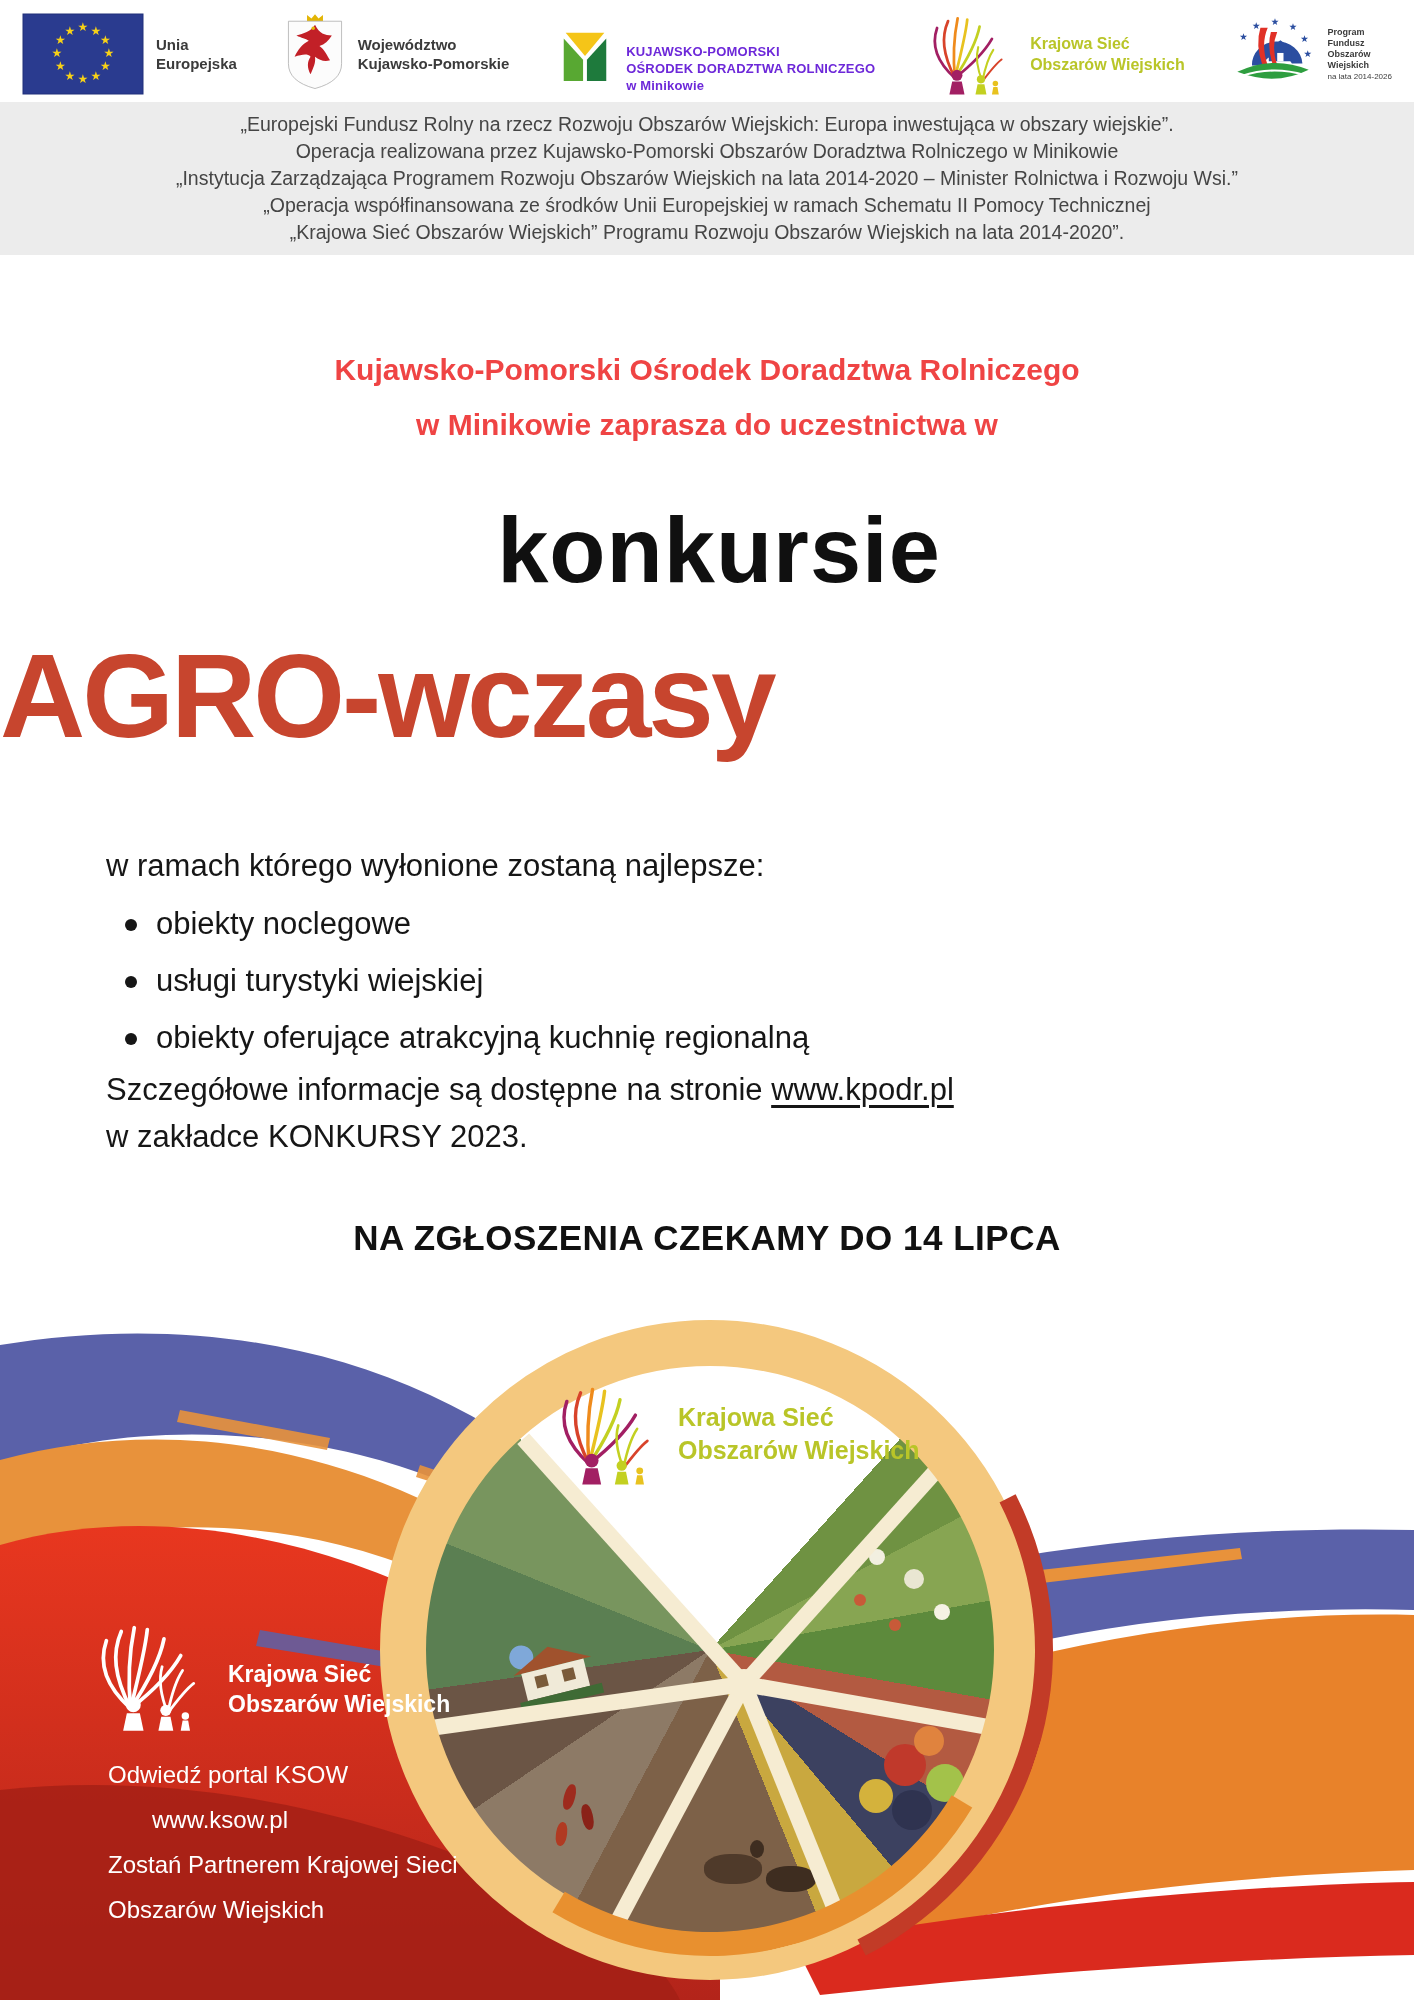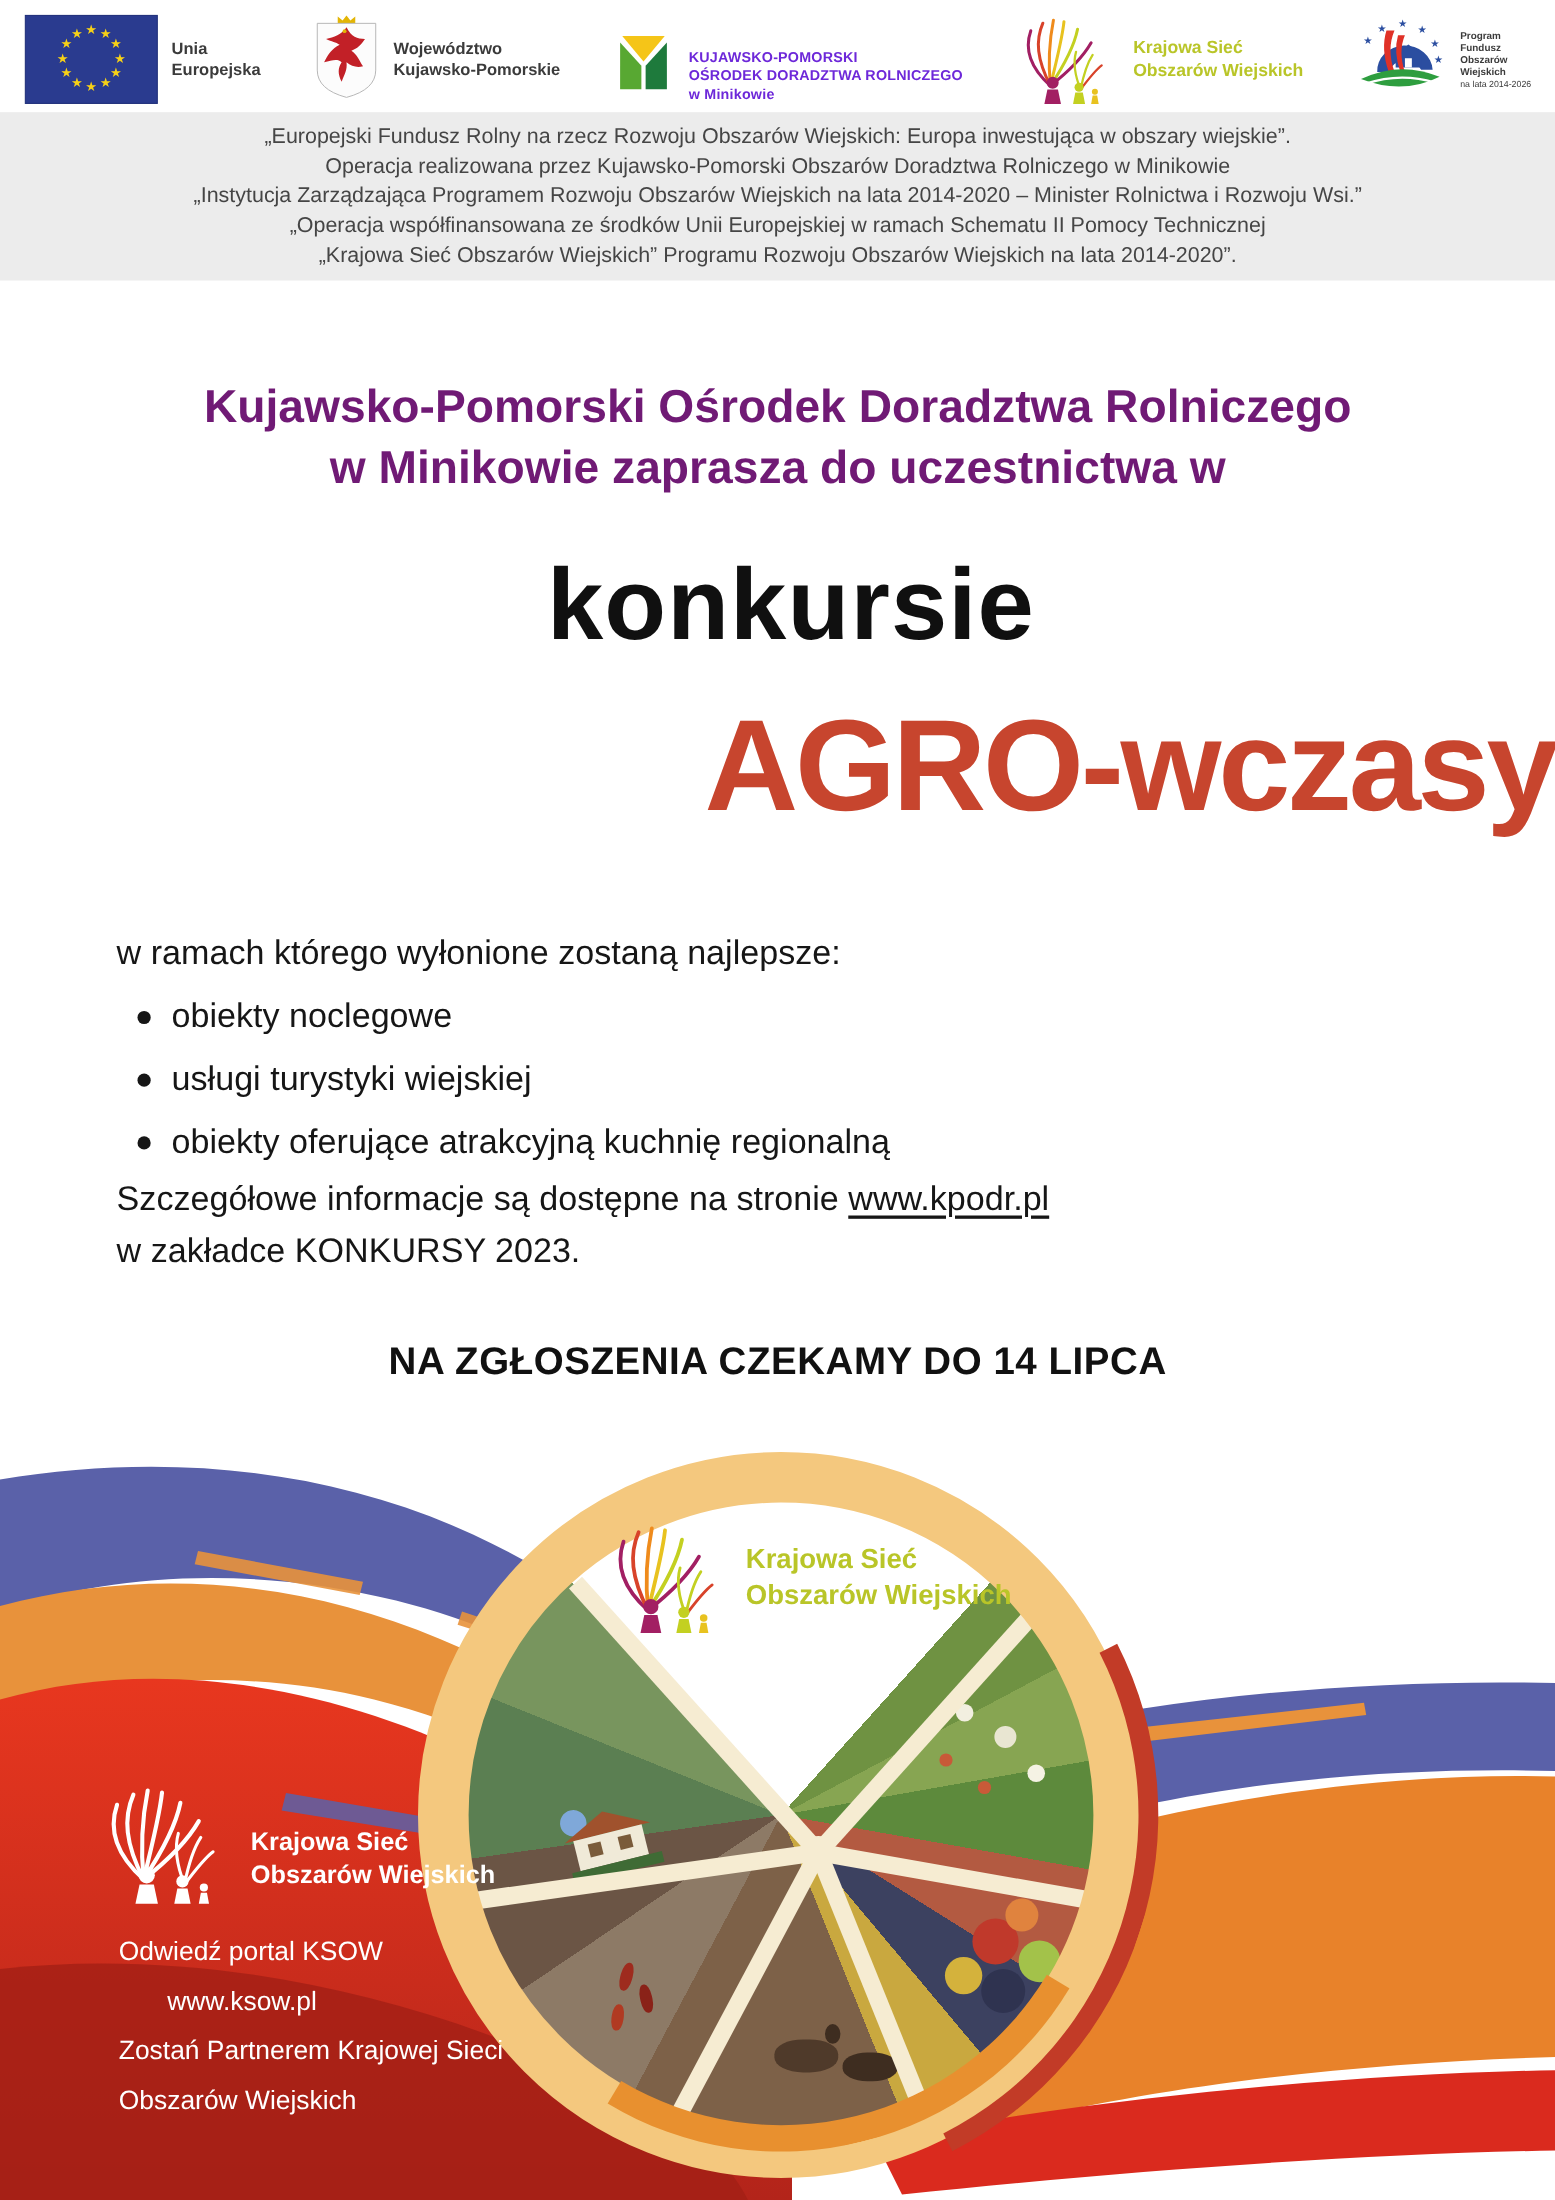--- a/index.html
+++ b/index.html
@@ -18,25 +18,25 @@
   .prow-caption { font-size:9px; color:#3b3b3b; line-height:11px; font-weight:bold; }
   .prow-caption .years { font-size:8px; font-weight:normal; }
 
   
   .band { position:absolute; top:102px; left:0; width:1414px; height:153px; background:#ececec;
           display:flex; flex-direction:column; justify-content:center; }
   .band div { text-align:center; font-size:19.5px; color:#454545; line-height:27px; }
 
   
   .intro { position:absolute; top:342px; left:0; width:100%; text-align:center;
-           font-size:42px; line-height:55px; font-weight:600; color:#701a75; }
+           font-size:30px; line-height:55px; font-weight:600; color:#ef4444; }
   .konkursie { position:absolute; top:498px; left:0; width:100%; text-align:center;
                font-size:92px; font-weight:600; color:#101010; letter-spacing:1px;margin-left:12px; }
-  .agro { position:absolute; top:628px; left:0; width:100%; text-align:right;
-          font-size:118px; font-weight:800; letter-spacing:-3px;padding-left:27px; }
+  .agro { position:absolute; top:628px; left:0; width:100%; text-align:left;
+          font-size:118px; font-weight:800; letter-spacing:-3px; }
   .bodyblock { position:absolute; left:106px; top:848px; width:1220px; color:#161616; }
   .lead { font-size:31px; font-weight:400; }
   .bullets { list-style:none; margin-top:22px; }
   .bullets li { position:relative; padding-left:50px; font-size:31px; font-weight:500; margin-bottom:21px; }
   .bullets li::before { content:""; position:absolute; left:19px; top:13px; width:12px; height:12px; border-radius:50%; background:#161616; }
   .details { position:absolute; left:106px; top:1066px; width:1220px; font-size:31px; font-weight:500; line-height:47px; color:#161616; }
   .details a { color:#161616; text-decoration:underline; text-decoration-thickness:2.5px; text-underline-offset:5px; }
   .deadline { position:absolute; top:1218px; left:0; width:100%; text-align:center;
               font-size:35px; font-weight:700; color:#111; letter-spacing:.5px; }
 

